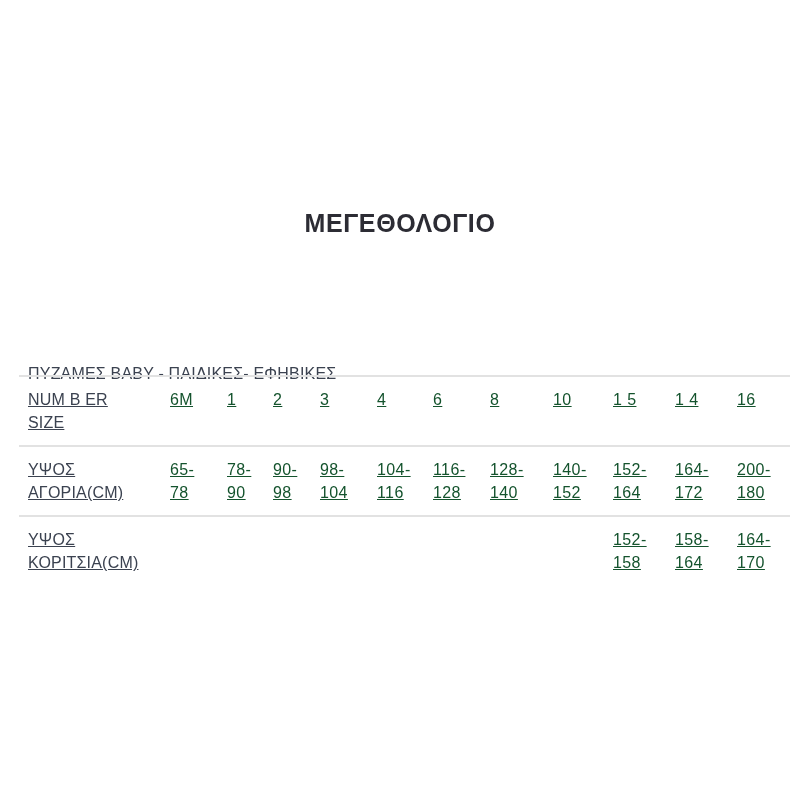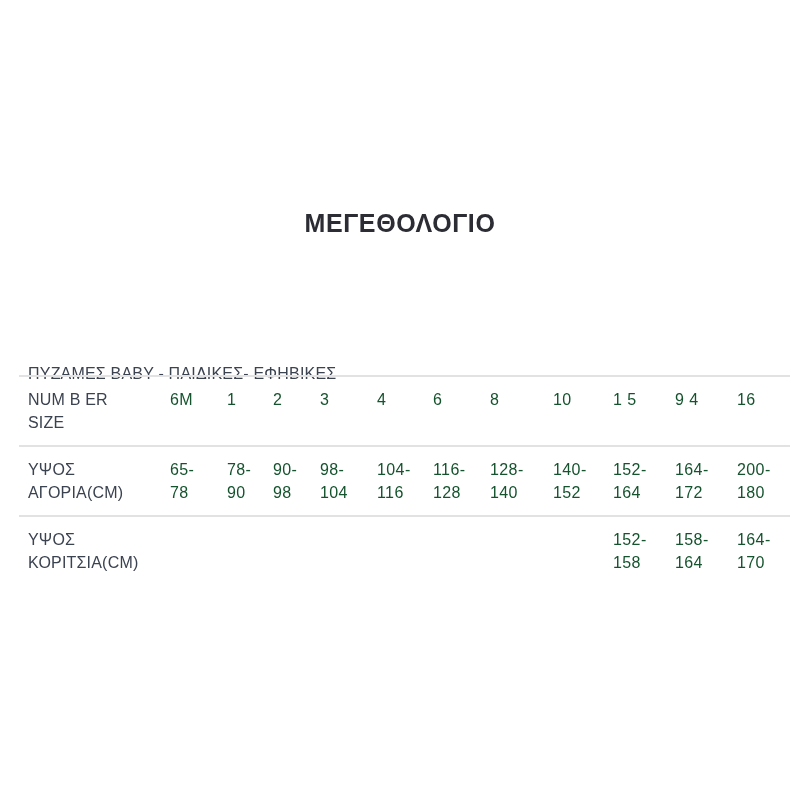--- a/index.html
+++ b/index.html
@@ -45,20 +45,21 @@
   .size-table tr { border-top: 2px solid #e2e2e2; }
   .size-table th, .size-table td {
     vertical-align: top;
     text-align: left;
     padding: 11px 3px 11px 0;
     font-size: 16px;
     line-height: 23px;
     font-weight: 400;
     white-space: pre-line;
     overflow: hidden;
+    text-decoration: underline;
   }
   .size-table th {
     color: #3b4250;
     padding-left: 9px;
     letter-spacing: 0.2px;
   }
   .size-table td {
     color: #14532d;
     letter-spacing: 0.4px;
   }
@@ -93,21 +94,21 @@
 SIZE</th>
         <td>6M</td>
         <td>1</td>
         <td>2</td>
         <td>3</td>
         <td>4</td>
         <td>6</td>
         <td>8</td>
         <td>10</td>
         <td>1 5</td>
-        <td>9 4</td>
+        <td>1 4</td>
         <td>16</td>
       </tr>
       <tr>
         <th>ΥΨΟΣ
 ΑΓΟΡΙΑ(CM)</th>
         <td>65-
 78</td>
         <td>78-
 90</td>
         <td>90-

